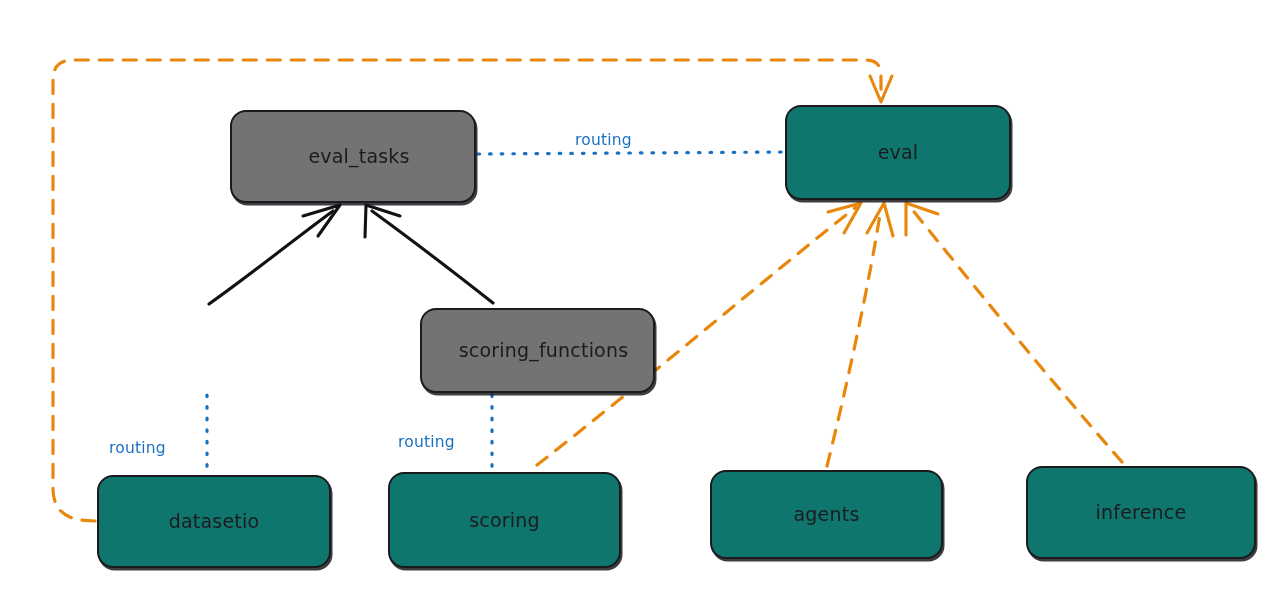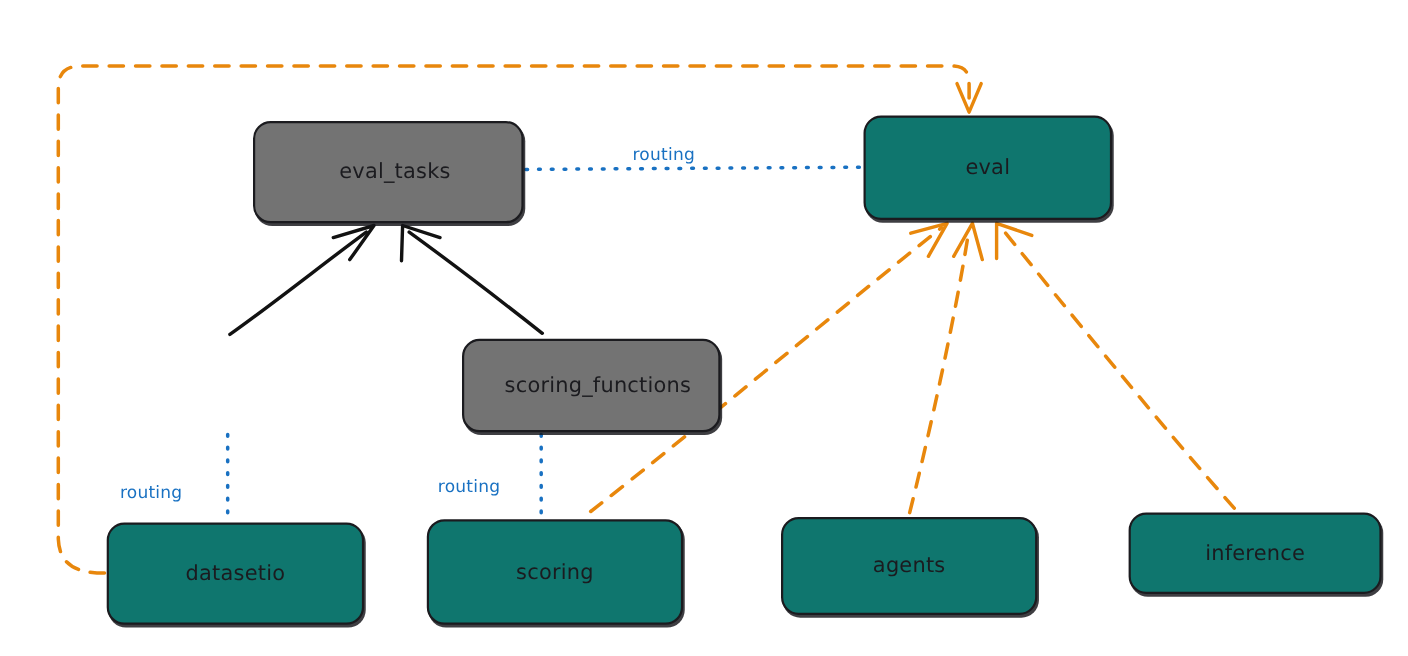--- a/index.html
+++ b/index.html
@@ -127,21 +127,21 @@
   </div>
 
   <div class="node green" style="left:388px; top:472px; width:233px; height:96px;">
     <span class="node-label">scoring</span>
   </div>
 
   <div class="node green" style="left:710px; top:470px; width:233px; height:89px;">
     <span class="node-label">agents</span>
   </div>
 
-  <div class="node green" style="left:1026px; top:466px; width:230px; height:74px;">
+  <div class="node green" style="left:1026px; top:466px; width:230px; height:93px;">
     <span class="node-label">inference</span>
   </div>
 
   <div class="edge-label" style="left:575px; top:119px;">routing</div>
 
   <div class="edge-label" style="left:109px; top:427px;">routing</div>
 
   <div class="edge-label" style="left:398px; top:421px;">routing</div>
 
 </div>

